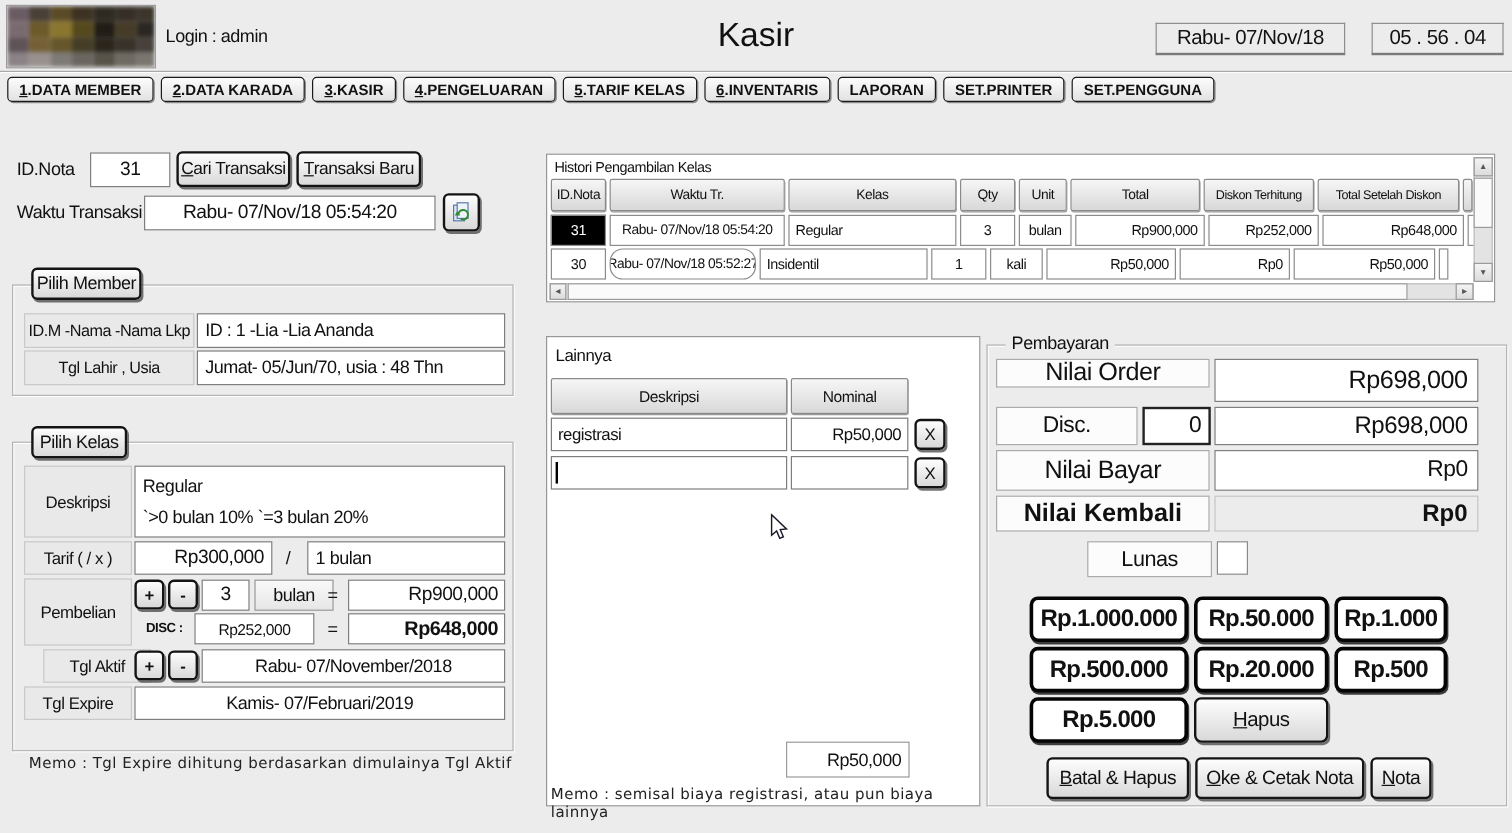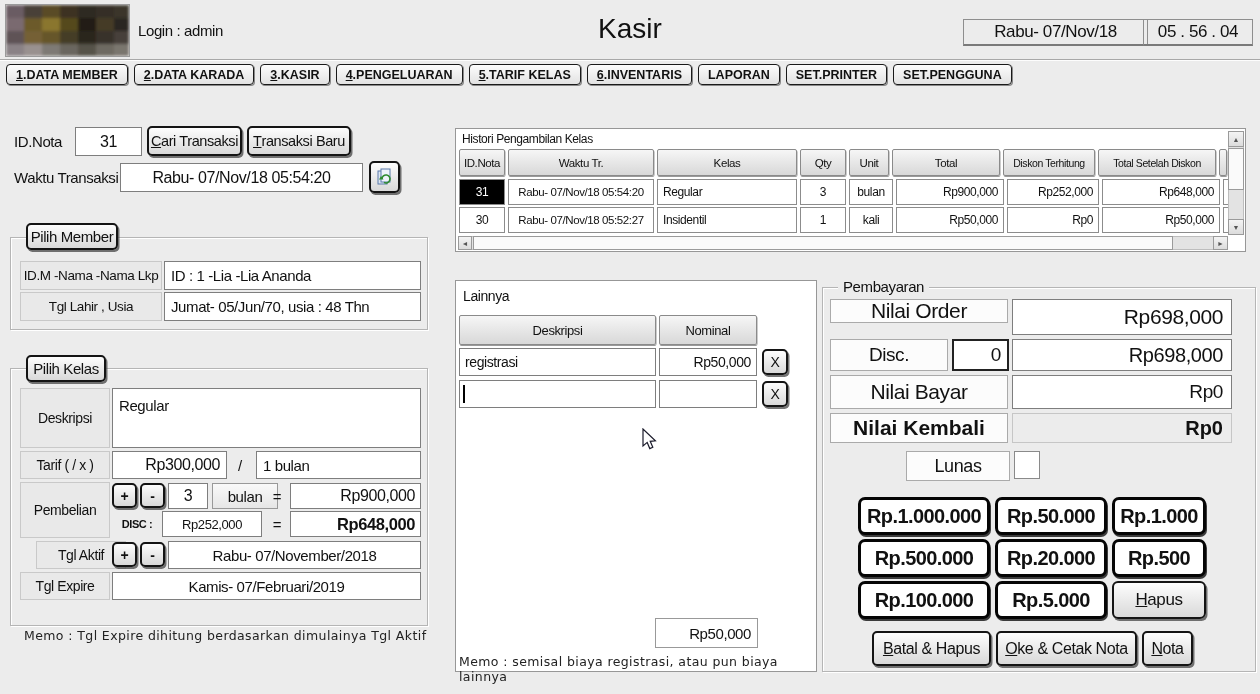--- a/index.html
+++ b/index.html
@@ -86,21 +86,21 @@
     </g>
     <defs>
         <filter id="b">
           <feGaussianBlur stdDeviation="1.6"></feGaussianBlur>
         </filter>
       </defs>
   </svg>
 </div>
 <div class="abs cond" style="left:138px;top:22px;font-size:15px;">Login : admin</div>
 <div class="abs" style="left:0;top:13px;width:1260px;text-align:center;font-size:28px;">Kasir</div>
-<div class="abs flexc cond" style="left:963px;top:19px;width:185px;height:27px;border:1px solid #8e8e8e;border-bottom:2px solid #7a7a7a;font-size:17px;">Rabu- 07/Nov/18</div>
+<div class="abs flexc cond" style="left:963px;top:19px;width:158px;height:27px;border:1px solid #8e8e8e;border-bottom:2px solid #7a7a7a;font-size:17px;">Rabu- 07/Nov/18</div>
 <div class="abs flexc cond" style="left:1143px;top:19px;width:110px;height:27px;border:1px solid #8e8e8e;border-bottom:2px solid #7a7a7a;font-size:17px;">05 . 56 . 04</div>
 <div class="abs" style="left:0;top:59px;width:1260px;height:2px;border-top:1px solid #a8a8a8;border-bottom:1px solid #fdfdfd;"></div>
 
 <div class="abs" style="left:6px;top:64px;display:flex;gap:6px;">
   <div class="tabbtn">
       <span class="u">1</span>
       <span>.DATA MEMBER</span>
     </div>
   <div class="tabbtn">
       <span class="u">2</span>
@@ -159,20 +159,21 @@
 <div class="abs flexc labelbox cond" style="left:20px;top:261px;width:142px;height:29px;font-size:13.5px;">ID.M -Nama -Nama Lkp</div>
 <div class="abs flexl input cond" style="left:164px;top:261px;width:257px;height:29px;font-size:15px;padding-left:6px;">ID : 1 -Lia -Lia Ananda</div>
 <div class="abs flexc labelbox cond" style="left:20px;top:292px;width:142px;height:29px;font-size:13.5px;">Tgl Lahir , Usia</div>
 <div class="abs flexl input cond" style="left:164px;top:292px;width:257px;height:29px;font-size:15px;padding-left:6px;">Jumat- 05/Jun/70, usia : 48 Thn</div>
 
 <div class="abs fieldset" style="left:10px;top:368px;width:418px;height:258px;"></div>
 <div class="abs btn cond" style="left:26px;top:355px;width:80px;height:27px;font-size:15px;font-weight:normal;">Pilih Kelas</div>
 <div class="abs flexc labelbox cond" style="left:20px;top:388px;width:90px;height:60px;font-size:14px;">Deskripsi</div>
 <div class="abs input cond" style="left:112px;top:388px;width:309px;height:60px;font-size:15px;padding:4px 6px;line-height:26px;">
   <div>Regular</div>
+  <div>`&gt;0 bulan 10% `=3 bulan 20%</div>
 </div>
 <div class="abs flexc labelbox cond" style="left:20px;top:451px;width:90px;height:28px;font-size:14px;">Tarif ( / x )</div>
 <div class="abs flexr input cond" style="left:112px;top:451px;width:115px;height:28px;font-size:16px;padding-right:6px;">Rp300,000</div>
 <div class="abs flexc cond" style="left:228px;top:451px;width:24px;height:28px;font-size:15px;">/</div>
 <div class="abs flexl input cond" style="left:256px;top:451px;width:165px;height:28px;font-size:15px;padding-left:6px;">1 bulan</div>
 <div class="abs flexc labelbox cond" style="left:20px;top:482px;width:90px;height:56px;font-size:14px;">Pembelian</div>
 <div class="abs btn plusminus" style="left:112px;top:483px;">+</div>
 <div class="abs btn plusminus" style="left:140px;top:483px;">-</div>
 <div class="abs flexc input cond" style="left:168px;top:483px;width:40px;height:26px;font-size:16px;">3</div>
 <div class="abs flexc cond" style="left:212px;top:483px;width:66px;height:26px;background:linear-gradient(180deg,#f9f9f9,#e6e6e6);border:1px solid #999;font-size:15px;">bulan</div>
@@ -209,21 +210,21 @@
   <div class="cell cond" style="width:140px;height:26px;padding-left:5px;">Regular</div>
   <div class="cell cond" style="width:46px;height:26px;justify-content:center;">3</div>
   <div class="cell cond" style="width:44px;height:26px;justify-content:center;">bulan</div>
   <div class="cell cond" style="width:108px;height:26px;justify-content:flex-end;padding-right:5px;">Rp900,000</div>
   <div class="cell cond" style="width:92px;height:26px;justify-content:flex-end;padding-right:5px;">Rp252,000</div>
   <div class="cell cond" style="width:118px;height:26px;justify-content:flex-end;padding-right:5px;">Rp648,000</div>
   <div class="cell" style="width:8px;height:26px;"></div>
 </div>
 <div class="abs" style="left:459px;top:207px;display:flex;gap:3px;">
   <div class="cell cond" style="width:46px;height:26px;justify-content:center;">30</div>
-  <div class="cell cond" style="width:146px;height:26px;justify-content:center;font-size:11.5px;">Rabu- 07/Nov/18 05:52:27</div>
+  <div class="cell cond" style="width:122px;height:26px;justify-content:center;font-size:11.5px;border-radius:11px;">Rabu- 07/Nov/18 05:52:27</div>
   <div class="cell cond" style="width:140px;height:26px;padding-left:5px;">Insidentil</div>
   <div class="cell cond" style="width:46px;height:26px;justify-content:center;">1</div>
   <div class="cell cond" style="width:44px;height:26px;justify-content:center;">kali</div>
   <div class="cell cond" style="width:108px;height:26px;justify-content:flex-end;padding-right:5px;">Rp50,000</div>
   <div class="cell cond" style="width:92px;height:26px;justify-content:flex-end;padding-right:5px;">Rp0</div>
   <div class="cell cond" style="width:118px;height:26px;justify-content:flex-end;padding-right:5px;">Rp50,000</div>
   <div class="cell" style="width:8px;height:26px;"></div>
 </div>
 
 <div class="abs scrolltrack" style="left:1228px;top:131px;width:16px;height:104px;"></div>
@@ -264,21 +265,20 @@
 <div class="abs flexc cond" style="left:906px;top:451px;width:104px;height:30px;background:#fcfcfc;border:1px solid #aaa;font-size:18px;">Lunas</div>
 <div class="abs" style="left:1014px;top:451px;width:26px;height:28px;background:#fff;border:1px solid #8a8a8a;"></div>
 
 <div class="abs" style="left:858px;top:497px;display:grid;grid-template-columns:132px 112px 94px;grid-auto-rows:38px;gap:4px 5px;">
   <div class="moneybtn cond">Rp.1.000.000</div>
   <div class="moneybtn cond">Rp.50.000</div>
   <div class="moneybtn cond">Rp.1.000</div>
   <div class="moneybtn cond">Rp.500.000</div>
   <div class="moneybtn cond">Rp.20.000</div>
   <div class="moneybtn cond">Rp.500</div>
-  <div class="moneybtn cond">Rp.100.000</div>
   <div class="moneybtn cond">Rp.5.000</div>
   <div class="btn cond" style="font-size:17px;font-weight:normal;border-width:2.5px;border-radius:6px;">
       <span class="u">H</span>
       <span>apus</span>
     </div>
 </div>
 
 <div class="abs btn cond" style="left:872px;top:631px;width:119px;height:35px;font-size:16px;font-weight:normal;">
     <span class="u">B</span>
     <span>atal &amp; Hapus</span>

